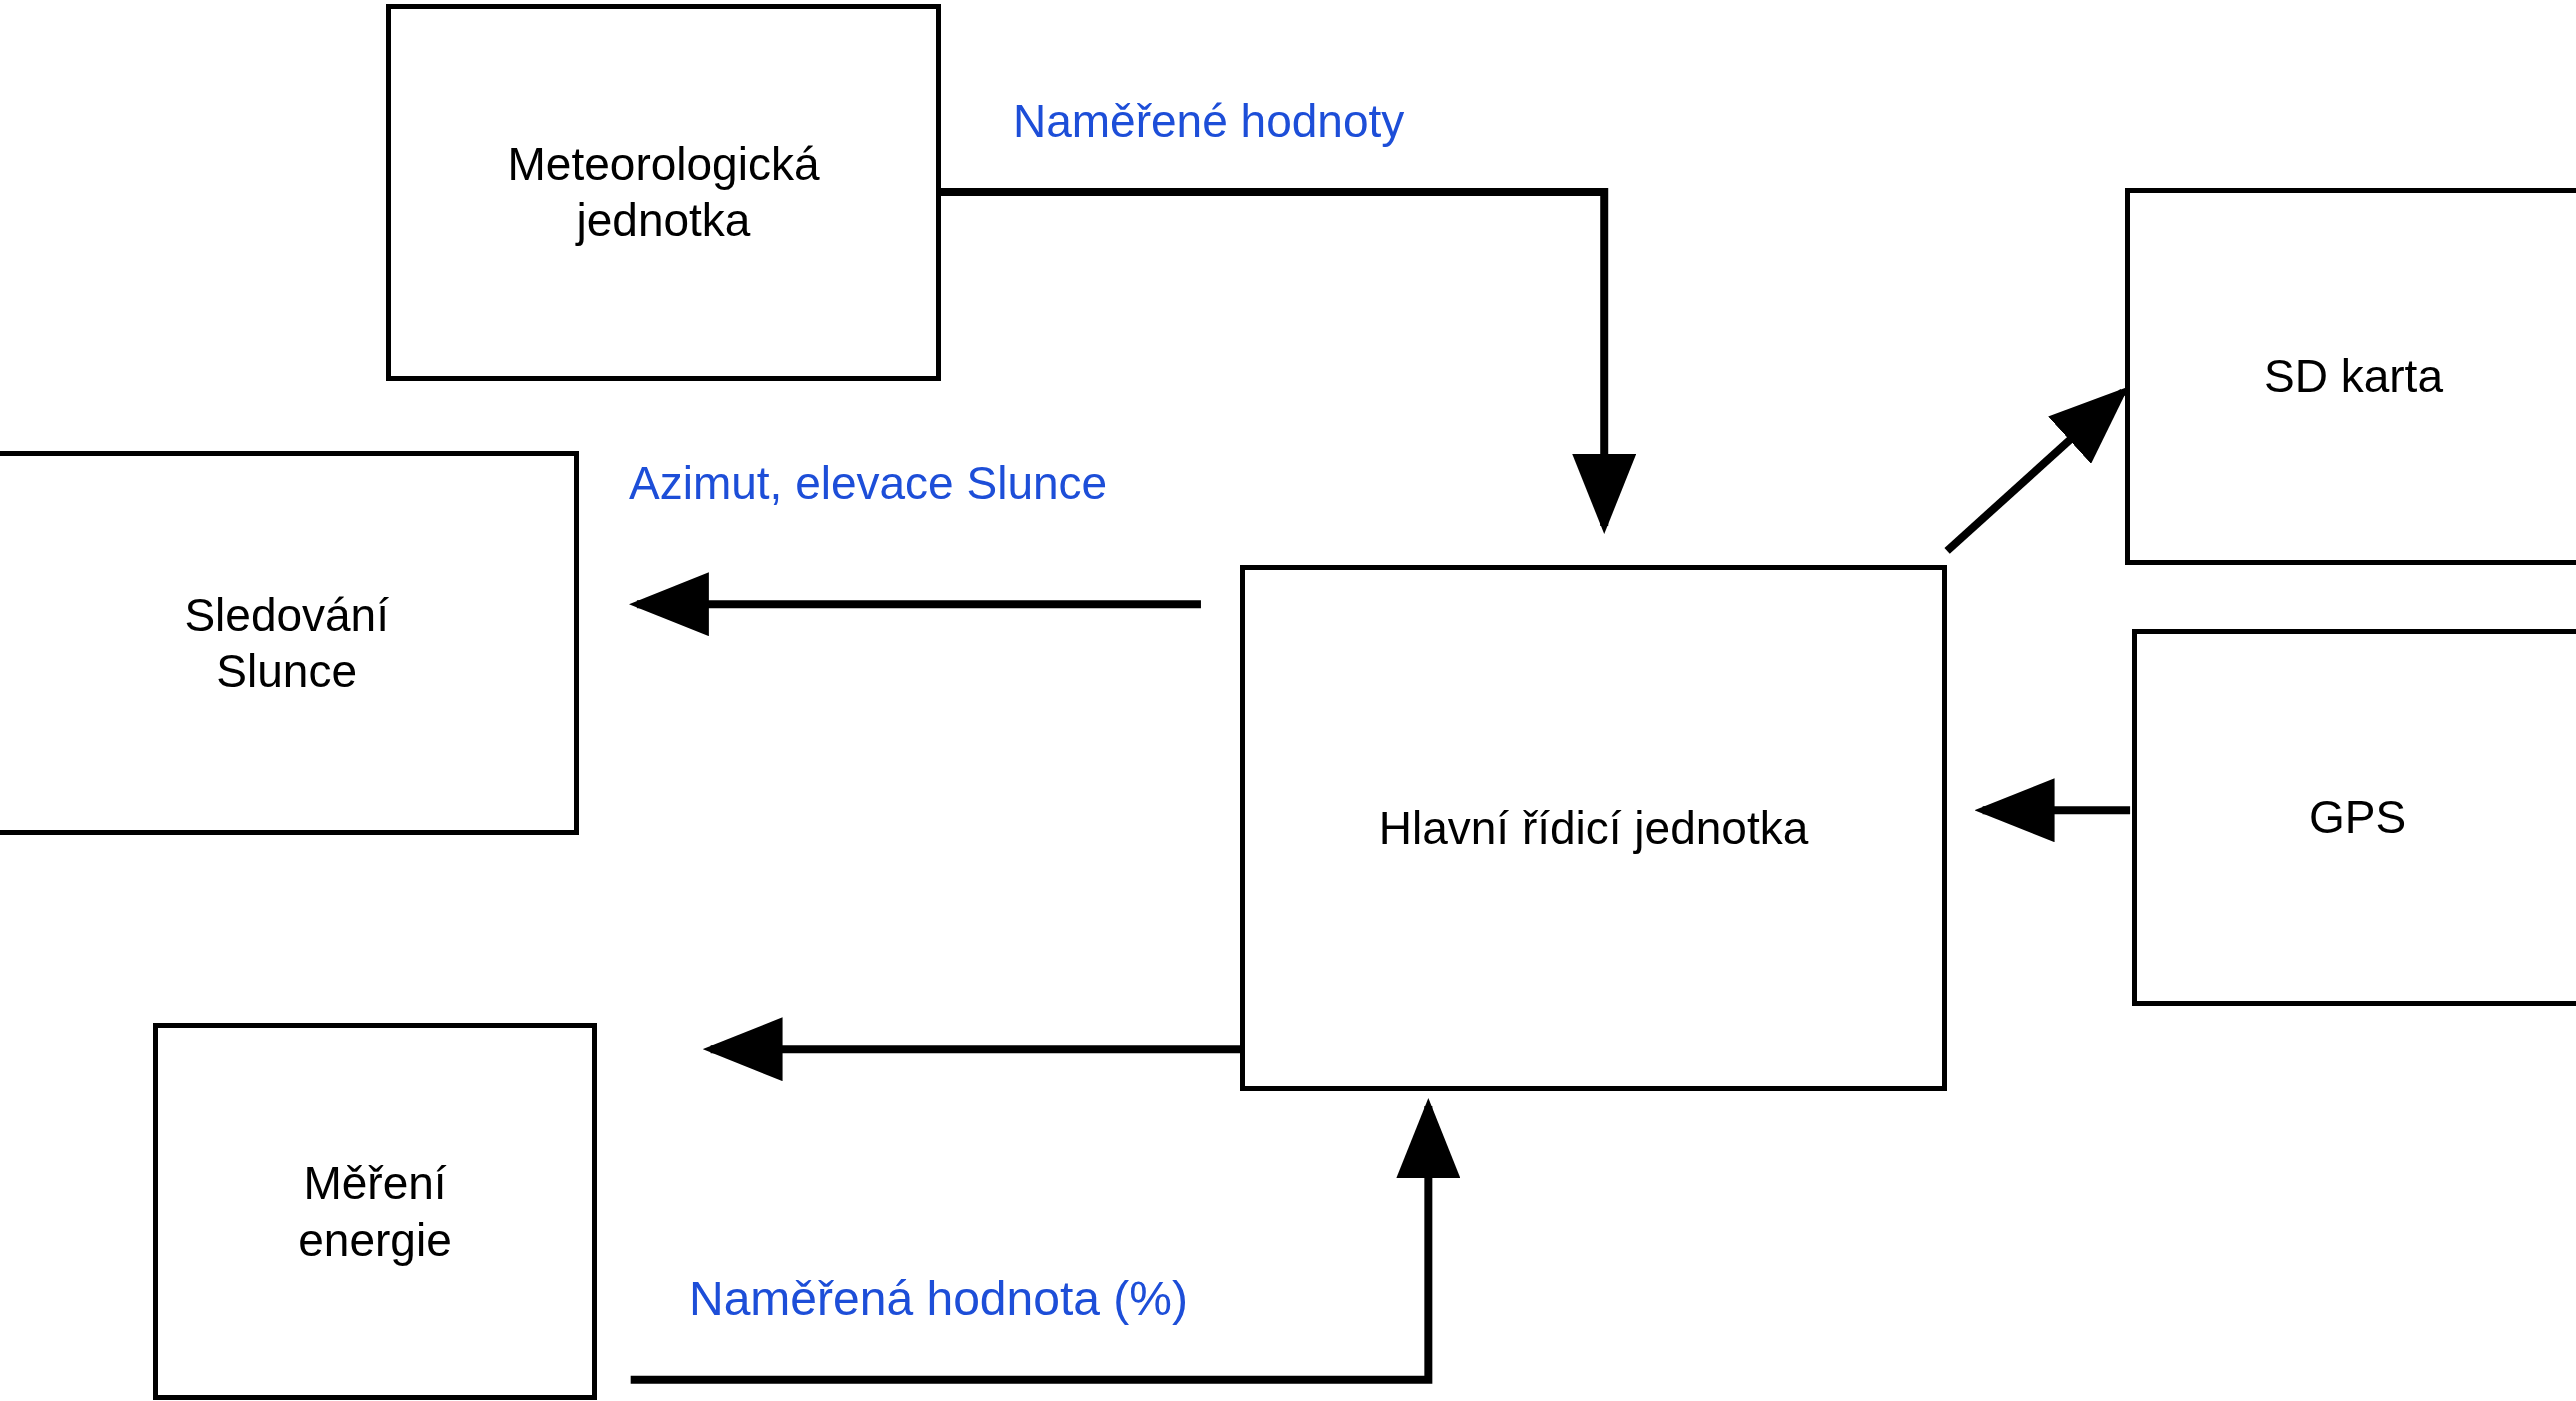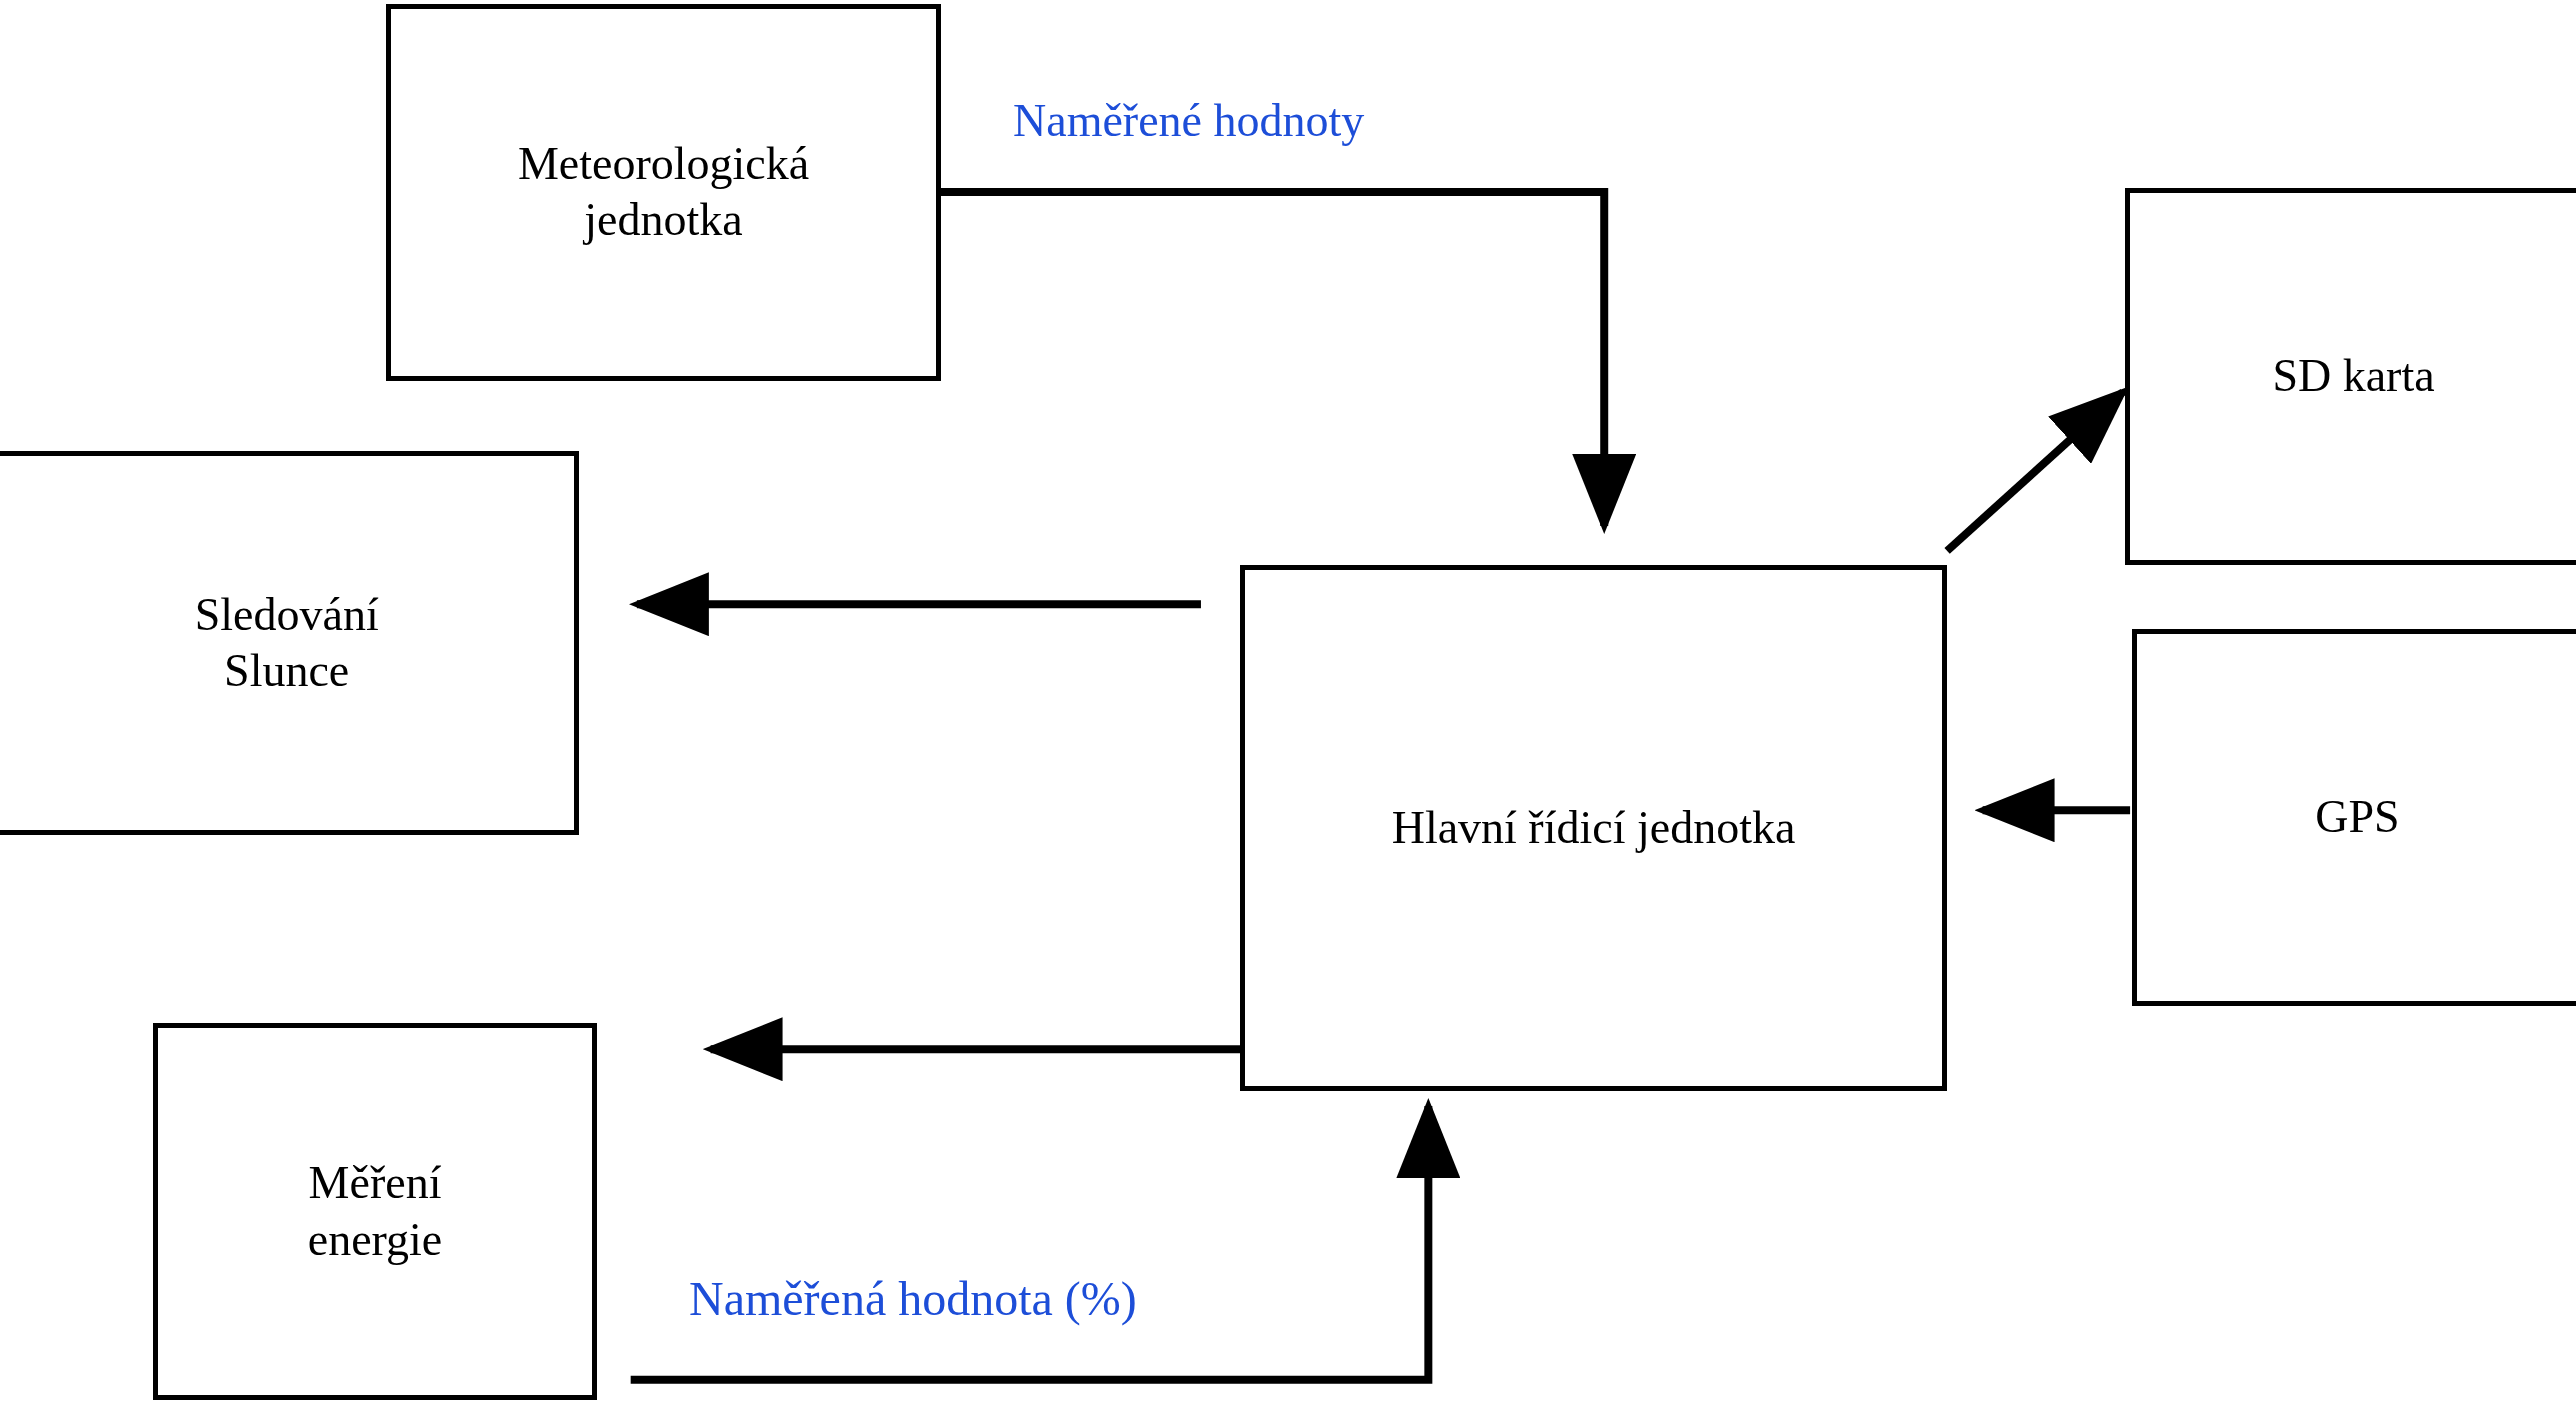--- a/index.html
+++ b/index.html
@@ -5,21 +5,21 @@
   html, body {
     margin: 0;
     padding: 0;
     background: #ffffff;
   }
   #diagram-root {
     position: relative;
     width: 2576px;
     height: 1402px;
     background: #ffffff;
-    font-family: Liberation Serif, serif;
+    font-family: Liberation Sans, sans-serif;
     overflow: hidden;
   }
   #diagram-svg {
     position: absolute;
     left: 0;
     top: 0;
     width: 2576px;
     height: 1402px;
   }
   .node-box {
@@ -90,18 +90,19 @@
 energie</div>
 
   <div class="node-box" style="left:1240px; top:551px; width:707px; height:526px; font-size:46px;margin-top:14px;">Hlavní řídicí jednotka</div>
 
   <div class="node-box" style="left:2125px; top:188px; width:457px; height:377px; font-size:46px;">SD karta</div>
 
   <div class="node-box" style="left:2132px; top:629px; width:451px; height:377px; font-size:46px;">GPS</div>
 
   <div class="edge-label" style="left:1013px; top:93px; font-size:46px;">Naměřené hodnoty</div>
 
+  <div class="edge-label" style="left:629px; top:455px; font-size:46px;">Azimut, elevace Slunce</div>
 
 
   <div class="edge-label" style="left:689px; top:1270px; font-size:48px;">Naměřená hodnota (%)</div>
 
 </div>
 
 
 </body></html>

